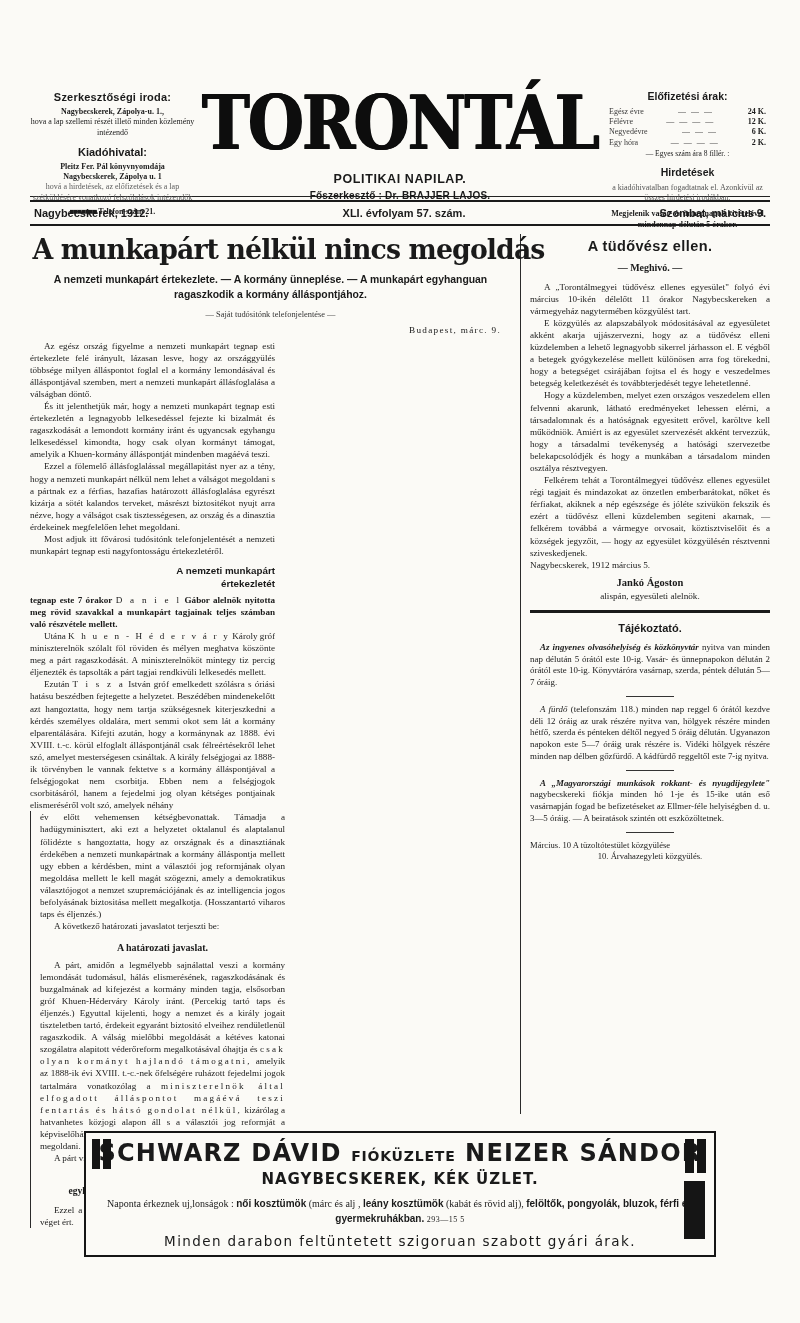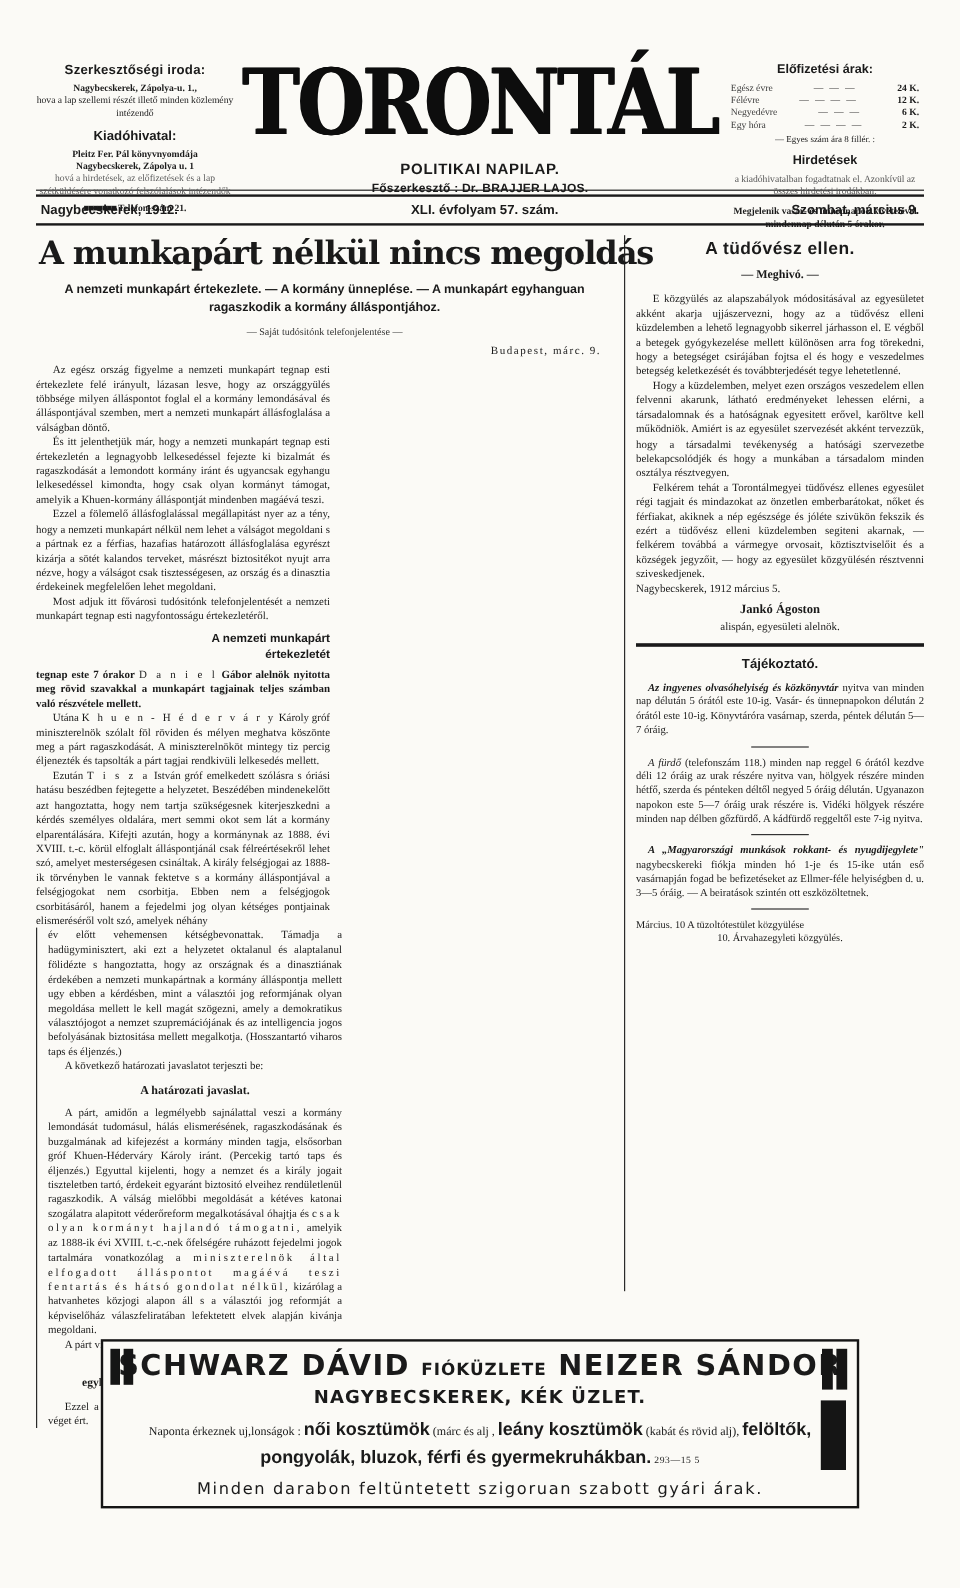--- a/index.html
+++ b/index.html
@@ -21,20 +21,21 @@
     padding: 0 30px;
   }
 
   
   .masthead {
     display: flex;
     align-items: stretch;
     padding-top: 48px;
     height: 152px;
     box-sizing: border-box;
+    margin-top: 38px;
   }
   .mast-left {
     width: 165px;
     text-align: center;
     font-size: 8px;
     line-height: 1.28;
     padding-top: 4px;
   }
   .mast-left .hdr {
     font-family: "Liberation Sans", sans-serif;
@@ -310,21 +311,21 @@
   }
   .ad-body {
     font-size: 10px;
     margin-top: 8px;
     line-height: 1.5;
     padding: 0 10px;
   }
   .ad-body .sans {
     font-family: "Liberation Sans", sans-serif;
     font-weight: bold;
-    font-size: 15px;
+    font-size: 10px;
   }
   .ad-body .ref { font-size: 8px; letter-spacing: .5px; }
   .ad-line4 {
     font-family: "DejaVu Sans", sans-serif;
     font-size: 13.5px;
     letter-spacing: 1.4px;
     margin-top: 7px;
     white-space: nowrap;
   }
   .ad-bars {
@@ -466,20 +467,21 @@
           <p>A párt viharos lelkesedéssel</p>
           <div class="bold-center">egyhangulag elfogadta a határozati javaslatot.</div>
           <p>Ezzel a nagyfontosságu politikai eseményt jelentő értekezlet véget ért.</p>
         </div>
       </div>
     </div>
 
     <div class="col col-3">
       <div class="c3-title">A tüdővész ellen.</div>
       <div class="c3-sub">— Meghivó. —</div>
+      <p>A „Torontálmegyei tüdővész ellenes egyesület" folyó évi március 10-ikén délelőtt 11 órakor Nagybecskereken a vármegyeház nagytermében közgyülést tart.</p>
       <p>E közgyülés az alapszabályok módositásával az egyesületet akként akarja ujjászervezni, hogy az a tüdővész elleni küzdelemben a lehető legnagyobb sikerrel járhasson el. E végből a betegek gyógykezelése mellett különösen arra fog törekedni, hogy a betegséget csirájában fojtsa el és hogy e veszedelmes betegség keletkezését és továbbterjedését tegye lehetetlenné.</p>
       <p>Hogy a küzdelemben, melyet ezen országos veszedelem ellen felvenni akarunk, látható eredményeket lehessen elérni, a társadalomnak és a hatóságnak egyesitett erővel, karöltve kell működniök. Amiért is az egyesület szervezését akként tervezzük, hogy a társadalmi tevékenység a hatósági szervezetbe belekapcsolódjék és hogy a munkában a társadalom minden osztálya résztvegyen.</p>
       <p>Felkérem tehát a Torontálmegyei tüdővész ellenes egyesület régi tagjait és mindazokat az önzetlen emberbarátokat, nőket és férfiakat, akiknek a nép egészsége és jóléte szivükön fekszik és ezért a tüdővész elleni küzdelemben segiteni akarnak, — felkérem továbbá a vármegye orvosait, köztisztviselőit és a községek jegyzőit, — hogy az egyesület közgyülésén résztvenni sziveskedjenek.</p>
       <p class="place-date noind">Nagybecskerek, 1912 március 5.</p>
       <div class="sign-name">Jankó Ágoston</div>
       <div class="sign-role">alispán, egyesületi alelnök.</div>
 
       <div class="hr-bold"></div>
 
       <div class="tajek">Tájékoztató.</div>

